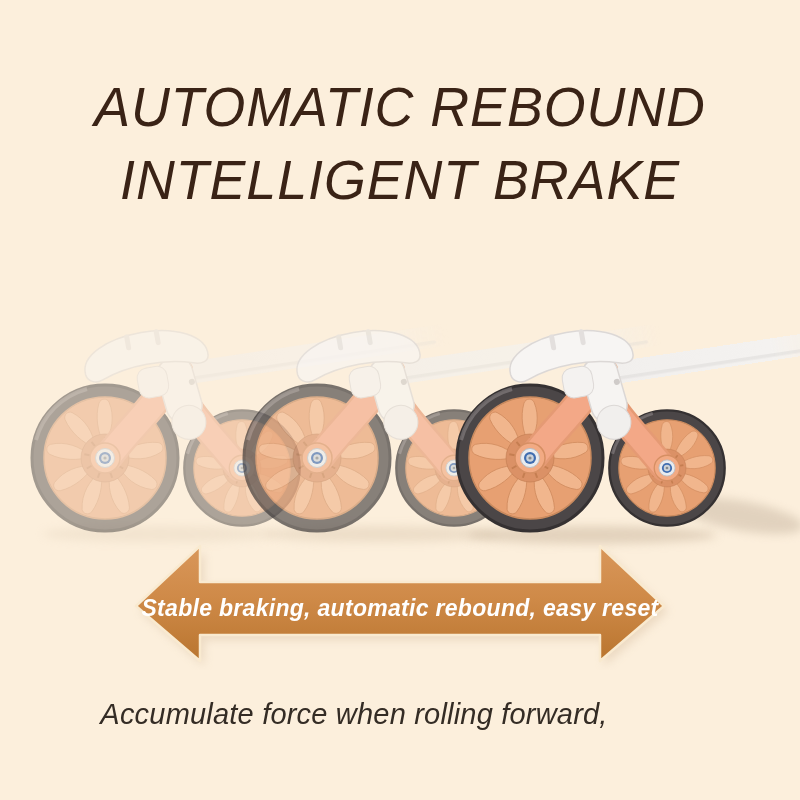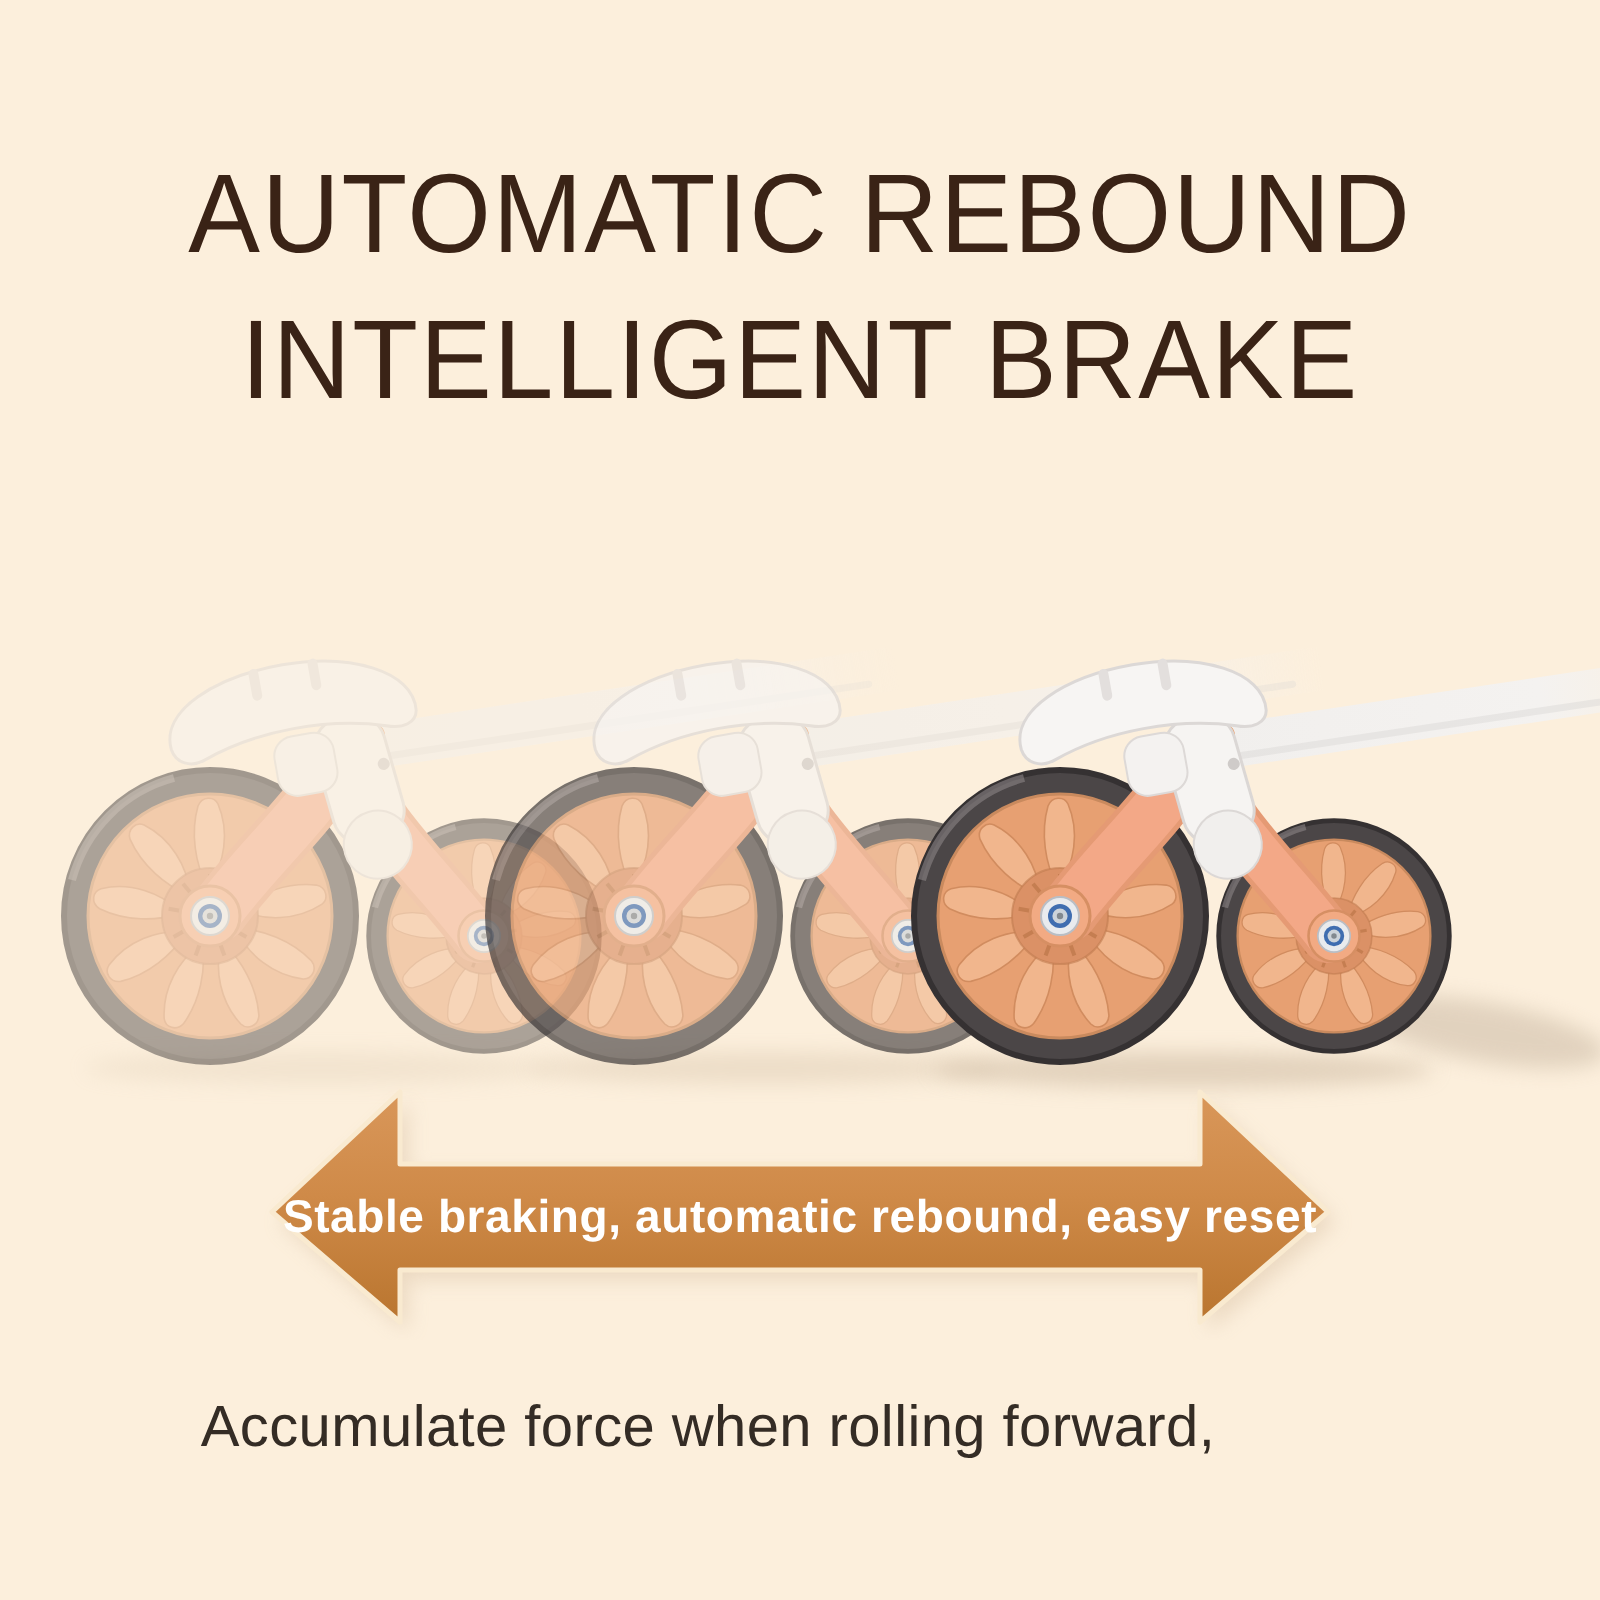--- a/index.html
+++ b/index.html
@@ -1,19 +1,20 @@
 <!DOCTYPE html>
 <html><head>
 <meta charset="utf-8">
 <style>
   html,body{margin:0;padding:0;}
   body{font-family:"Liberation Sans","DejaVu Sans",sans-serif;}
   #stage{
     position:relative;width:800px;height:800px;overflow:hidden;
     background:#fcefdc;
+    font-style:italic;
   }
   .headline{
     position:absolute;top:70px;left:0;width:800px;
     text-align:center;color:#3a2316;
     font-size:56px;line-height:73px;font-weight:400;
     letter-spacing:1px;transform:scaleX(.96);
   }
   .headline .hl-line{display:block;}
   .product-svg{position:absolute;top:318px;left:0;}
   .banner-svg{position:absolute;top:535px;left:0;}

